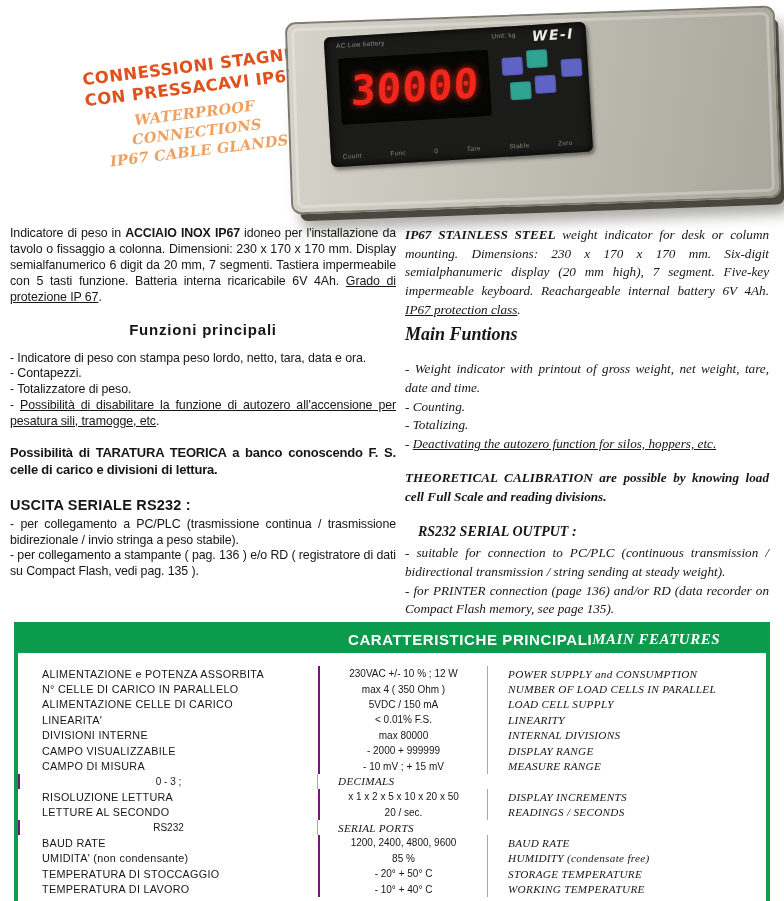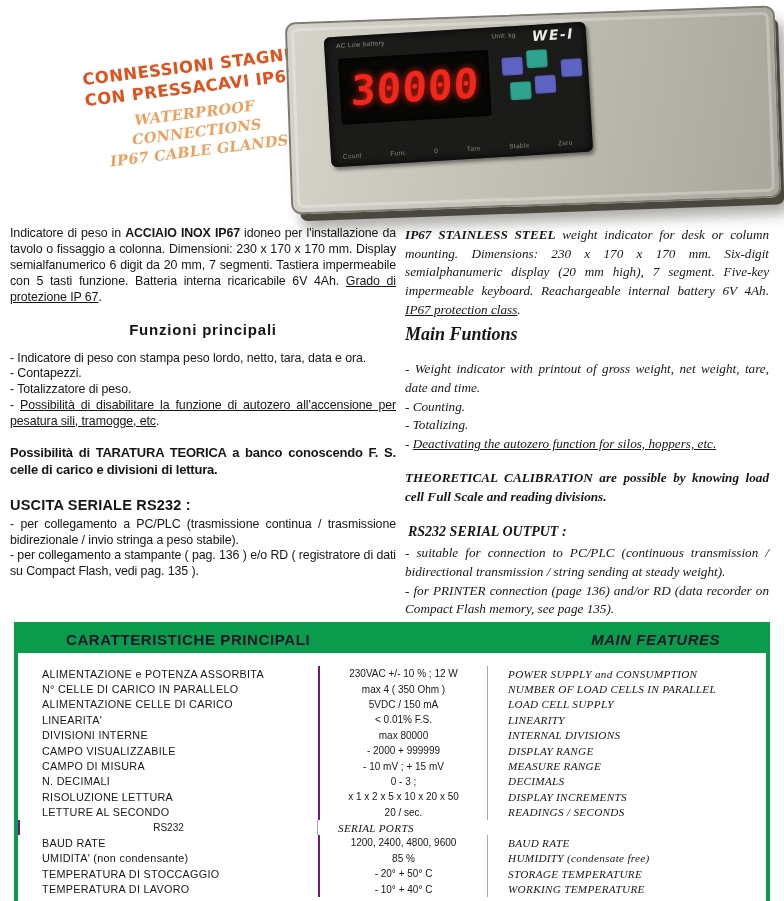--- a/index.html
+++ b/index.html
@@ -52,29 +52,29 @@
   .panel-indicators{position:absolute;left:12px;bottom:7px;width:230px;display:flex;justify-content:space-between;font-size:6.5px;color:#85837b;letter-spacing:.3px;}
 
   
   .cols{position:absolute;left:10px;top:226px;width:766px;display:flex;gap:9px;}
   .col-left{width:386px;font-size:12.4px;line-height:1.28;text-align:justify;letter-spacing:-.1px;}
   .col-left .heading{font-size:15px;font-weight:bold;text-align:center;letter-spacing:.8px;margin:15px 0 11px;}
   .col-left .sub-heading{font-size:14.5px;font-weight:bold;margin:18px 0 2px;letter-spacing:.2px;}
   .col-left .para-bold{font-weight:bold;margin-top:15px;font-size:13px;letter-spacing:-.2px;}
   .col-right{width:364px;font-family:"Liberation Serif",serif;font-style:italic;font-size:13.2px;line-height:1.42;text-align:justify;}
   .col-right .heading{font-size:18px;font-weight:bold;text-align:left;margin:2px 0 13px;}
-  .col-right .sub-heading{font-size:14px;font-weight:bold;margin:16px 3px 2px;}
+  .col-right .sub-heading{font-size:14px;font-weight:bold;margin:16px 13px 2px;}
   .col-right .para-bold{font-weight:bold;margin-top:15px;}
   .bullet{margin:0;}
 
   
   .features{position:absolute;left:14px;top:622px;width:756px;box-sizing:border-box;border:4px solid #0a9b4d;background:#fff;}
-  .features-header{background:#0a9b4d;color:#0f172a;height:27px;display:flex;align-items:center;justify-content:space-between;padding:0 46px 0 48px;}
+  .features-header{background:#0a9b4d;color:#ffffff;height:27px;display:flex;align-items:center;justify-content:flex-end;padding:0 46px 0 48px;}
   .fh-it{font-weight:bold;font-size:15px;letter-spacing:.6px;}
-  .fh-en{font-family:Liberation Sans, sans-serif;font-weight:bold;font-style:italic;font-size:15px;letter-spacing:.5px;}
+  .fh-en{font-family:Liberation Serif, serif;font-weight:bold;font-style:italic;font-size:15px;letter-spacing:.5px;}
   .features-body{padding:13px 0 6px;}
   .frow{display:grid;grid-template-columns:300px 170px 1fr;height:15.4px;}
   .fc{display:flex;align-items:center;}
   .fc1{padding-left:24px;font-size:10.8px;letter-spacing:.3px;}
   .fc2{justify-content:center;font-size:10px;border-left:2px solid #701a75;border-right:1px solid #9ab0a2;}
   .fc3{padding-left:20px;font-family:"Liberation Serif",serif;font-style:italic;font-size:11.2px;letter-spacing:.3px;}
 </style>
 </head>
 <body>
 
@@ -187,21 +187,20 @@
         <div class="fc fc1">CAMPO VISUALIZZABILE</div>
         <div class="fc fc2">- 2000 + 999999</div>
         <div class="fc fc3">DISPLAY RANGE</div>
       </div>
       <div class="frow">
         <div class="fc fc1">CAMPO DI MISURA</div>
         <div class="fc fc2">- 10 mV ; + 15 mV</div>
         <div class="fc fc3">MEASURE RANGE</div>
       </div>
       <div class="frow">
-        <div class="fc fc1">N. DECIMALI</div>
         <div class="fc fc2">0 - 3 ;</div>
         <div class="fc fc3">DECIMALS</div>
       </div>
       <div class="frow">
         <div class="fc fc1">RISOLUZIONE LETTURA</div>
         <div class="fc fc2">x 1 x 2 x 5 x 10 x 20 x 50</div>
         <div class="fc fc3">DISPLAY INCREMENTS</div>
       </div>
       <div class="frow">
         <div class="fc fc1">LETTURE AL SECONDO</div>

